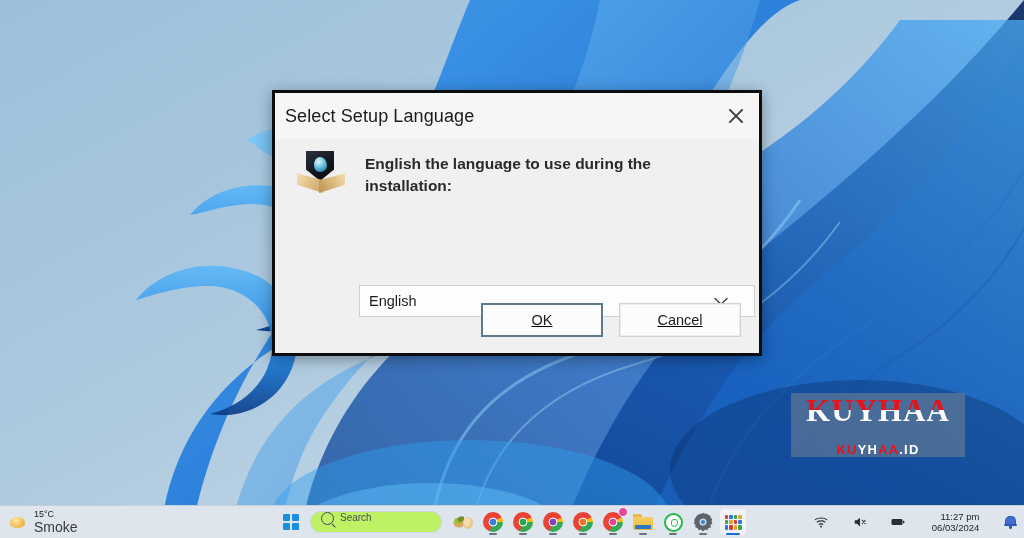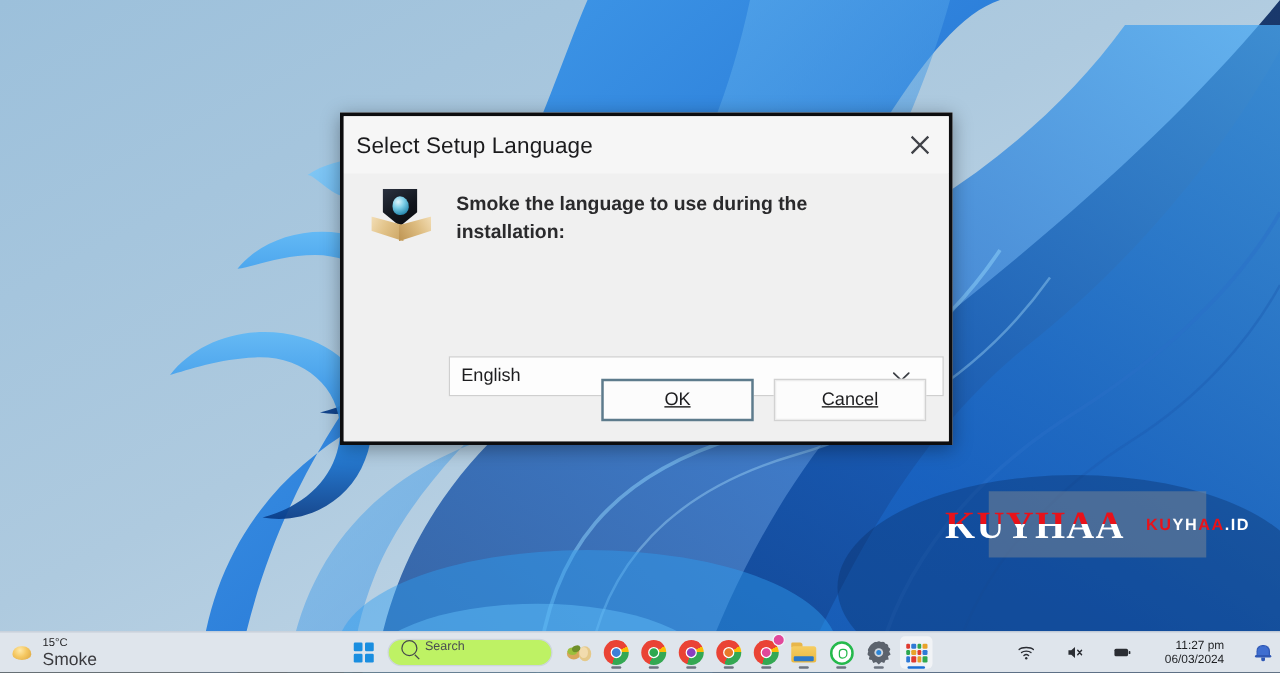--- a/index.html
+++ b/index.html
@@ -300,24 +300,24 @@
     background: #2f58b5;
     border-radius: 0 0 2px 2px;
   }
 
   
   #watermark {
     position: absolute;
     left: 791px;
     top: 393px;
     width: 174px;
-    height: 53px;
+    height: 64px;
     background: rgba(125,135,148,0.50);
     display: flex;
-    flex-direction: row;
+    flex-direction: column;
     align-items: center;
     justify-content: center;
     gap: 17px;
   }
   .wm-main {
     font-family: "Liberation Serif", serif;
     font-weight: bold;
     font-size: 31px;
     letter-spacing: 1px;
     line-height: 1;
@@ -571,21 +571,21 @@
 
     <div id="dlg-body">
 
       <div class="row-prompt">
         <div class="setup-icon">
           <div class="shield"></div>
           <div class="pglyph"></div>
           <div class="box-left"></div>
           <div class="box-right"></div>
         </div>
-        <div id="prompt-text">Smoke the language to use during the installation:</div>
+        <div id="prompt-text">English the language to use during the installation:</div>
       </div>
 
       <div id="lang-select">
         <span id="lang-value">English</span>
         <svg class="chev" viewBox="0 0 14 9">
           <path d="M1 1.5 L7 7.3 L13 1.5" stroke="#3c3f45" stroke-width="1.4" fill="none" stroke-linecap="round" stroke-linejoin="round"></path>
         </svg>
       </div>
 
       <div id="btn-row">

